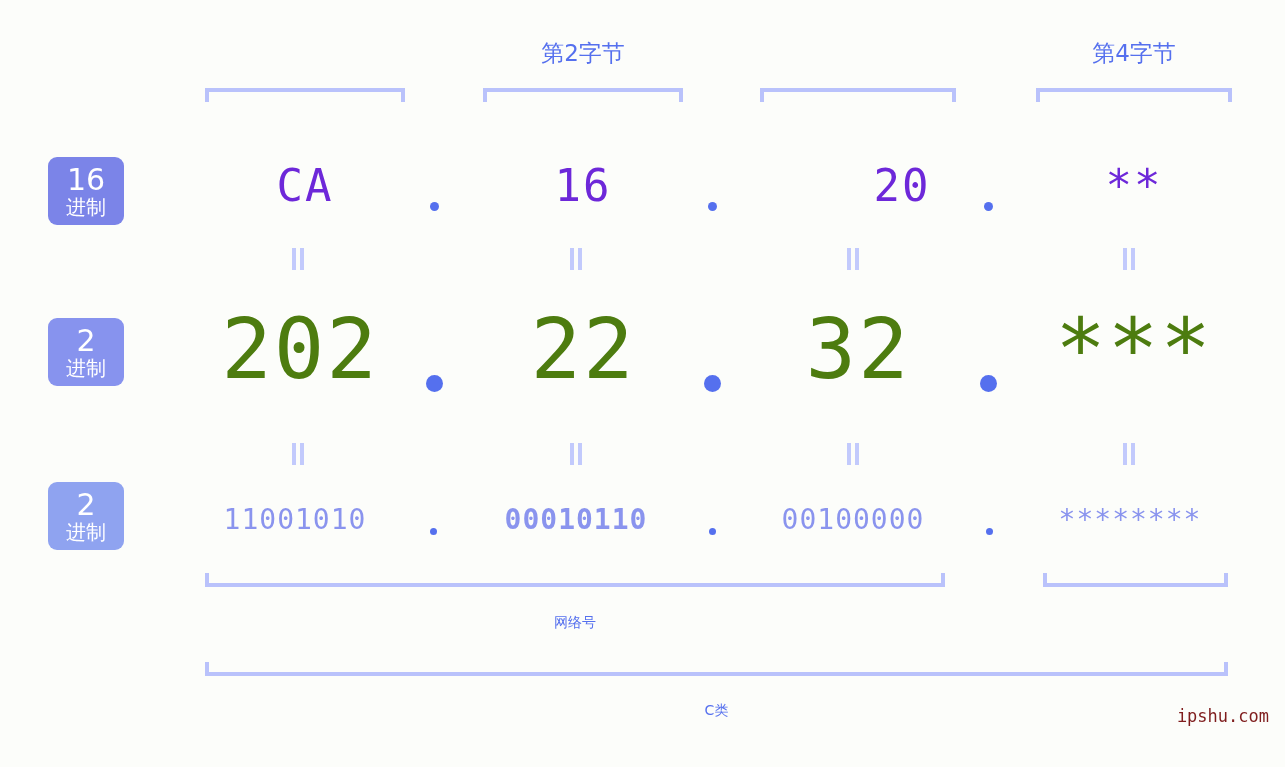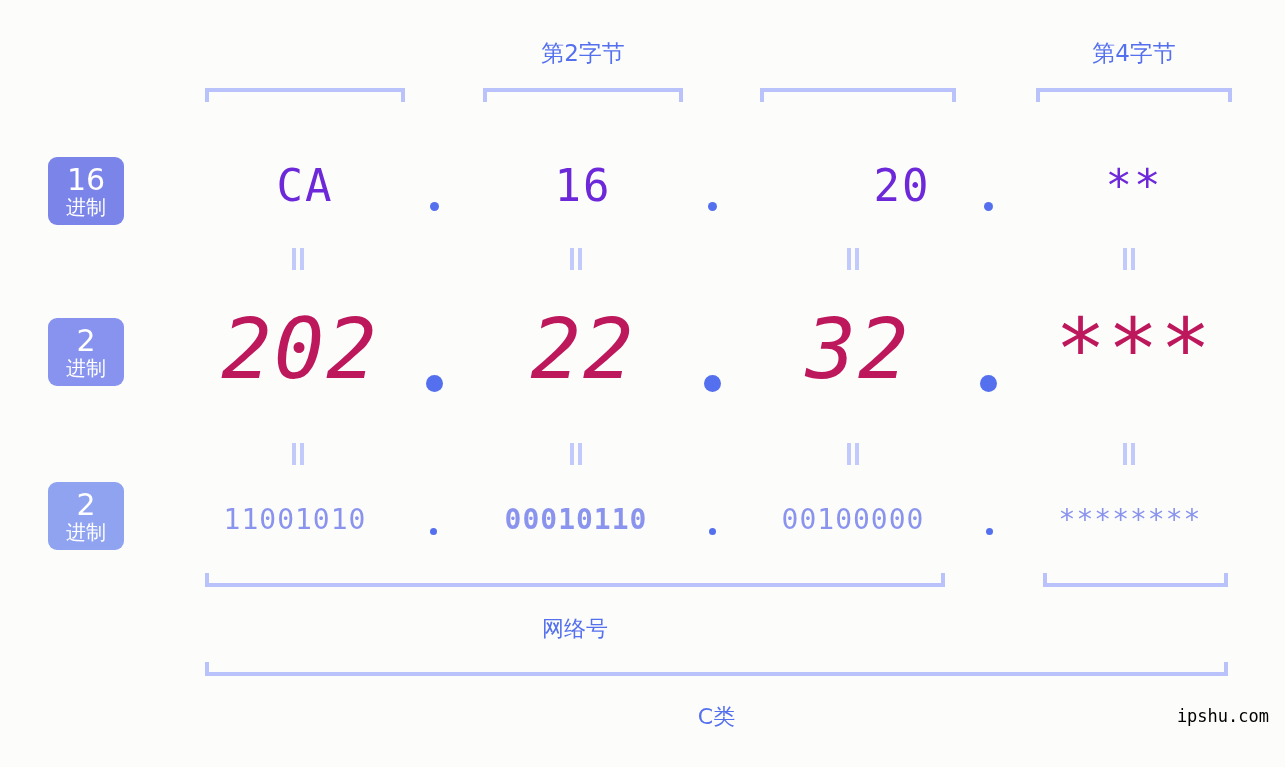--- a/index.html
+++ b/index.html
@@ -90,23 +90,22 @@
     font-family: "DejaVu Sans Mono", monospace;
   }
 
   .row-hex .cell {
     font-size: 44px;
     color: #6d28d9;
     letter-spacing: 2px;
   }
   .row-dec .cell {
     font-size: 84px;
-    color: #be185d;
+    color: #4d7c0f;
     letter-spacing: 2px;
-    font-style: italic;
   }
   .row-bin .cell {
     font-size: 28px;
     color: #8a94ee;
     letter-spacing: 1px;
   }
 
   .dot {
     position: absolute;
     border-radius: 50%;
@@ -130,33 +129,33 @@
     background: #c2cafc;
     display: block;
   }
   .eq i.a { left: 1px; }
   .eq i.b { left: 9px; }
 
   
   .foot-label {
     position: absolute;
     text-align: center;
-    font-size: 22px;
+    font-size: 14px;
     color: #5570ee;
     font-family: "DejaVu Sans", sans-serif;
     white-space: nowrap;
   }
 
   .watermark {
     position: absolute;
     right: 16px;
     top: 706px;
     font-family: "DejaVu Sans Mono", monospace;
     font-size: 17px;
-    color: #000000;
+    color: #7f1d1d;
     letter-spacing: 0px;
   }
 </style>
 </head>
 <body>
 
 <div class="canvas">
 
   <div class="byte-header" style="left:483px; width:200px;">
     <span>第2字节</span>

